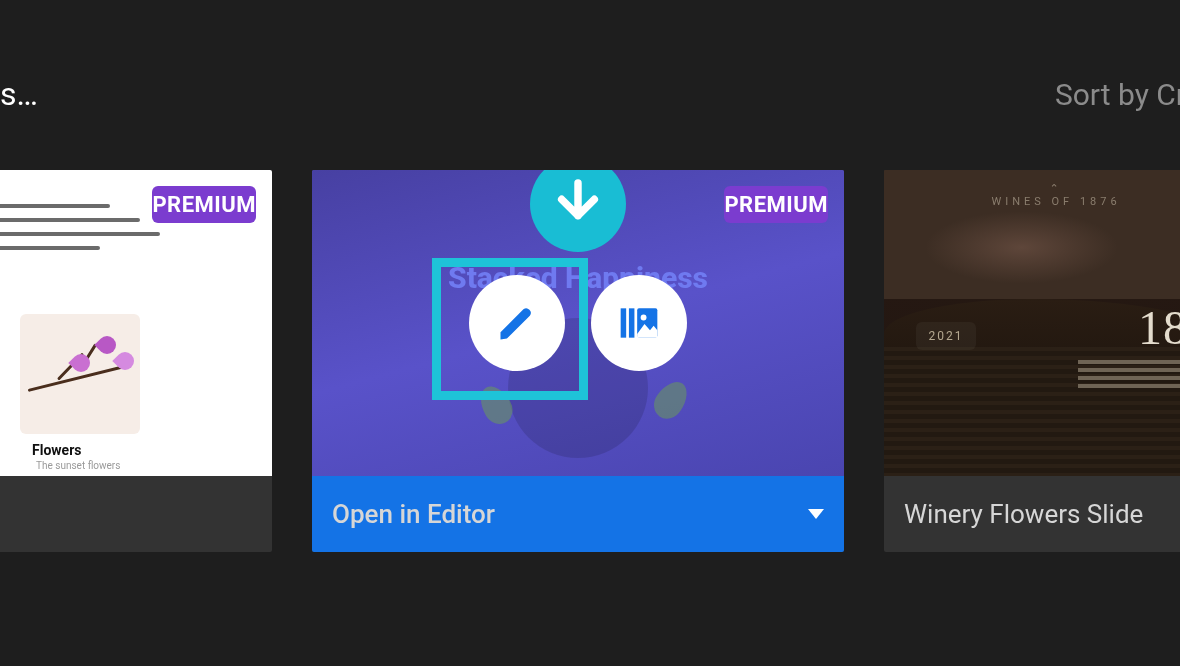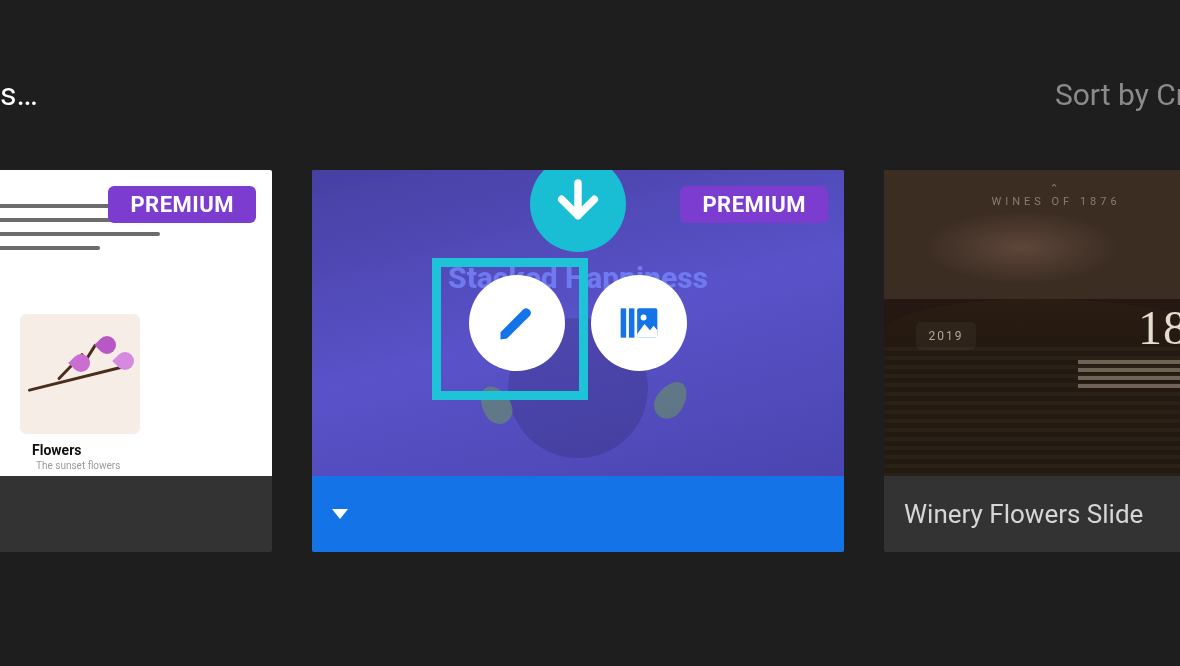--- a/index.html
+++ b/index.html
@@ -70,21 +70,21 @@
   
   .badge {
     position: absolute;
     top: 16px;
     right: 16px;
     background: #7b3ccf;
     color: #fff;
     font-weight: 700;
     font-size: 22px;
     letter-spacing: 0.5px;
-    padding: 6px 22px;
+    padding: 6px 0;
     border-radius: 6px;
   }
 
   
   .thumb1-bg { position:absolute; inset:0; background:#ffffff; }
   .tline { position:absolute; left:18px; height:4px; background:#6b6b6b; border-radius:2px; }
   .miniphoto {
     position:absolute; width:120px; height:120px; border-radius:6px; overflow:hidden;
   }
   .mini-label { position:absolute; font-size:14px; font-weight:700; color:#111; }
@@ -226,32 +226,33 @@
             <rect x="2" y="4" width="3" height="16" fill="#1473e6"></rect>
             <rect x="6.5" y="4" width="3" height="16" fill="#1473e6"></rect>
             <rect x="11" y="4" width="11" height="16" rx="1" fill="#1473e6"></rect>
             <circle cx="14.5" cy="9" r="1.6" fill="#fff"></circle>
             <path d="M11 18 L15 12.5 L18 16 L20 13.5 L22 16 L22 20 L11 20 Z" fill="#fff"></path>
           </svg>
         </div>
       </div>
     </div>
     <div class="footer footer-active">
+      <span>Open in Editor</span>
       <span class="dropdown-caret"></span>
     </div>
   </div>
 
   <div class="card" style="width:344px;">
     <div class="thumb">
       <div class="thumb3-bg"></div>
       <div class="sky-clouds"></div>
       <div class="hill"></div>
       <div class="vines"></div>
       <div class="emblem">⌃<br>WINES OF 1876</div>
-      <div class="wine-year-badge">2019</div>
+      <div class="wine-year-badge">2021</div>
       <div class="wine-num">1876</div>
       <div class="wine-copy"></div>
     </div>
     <div class="footer">
       <span>Winery Flowers Slide</span>
     </div>
   </div>
 
 </div>
 

